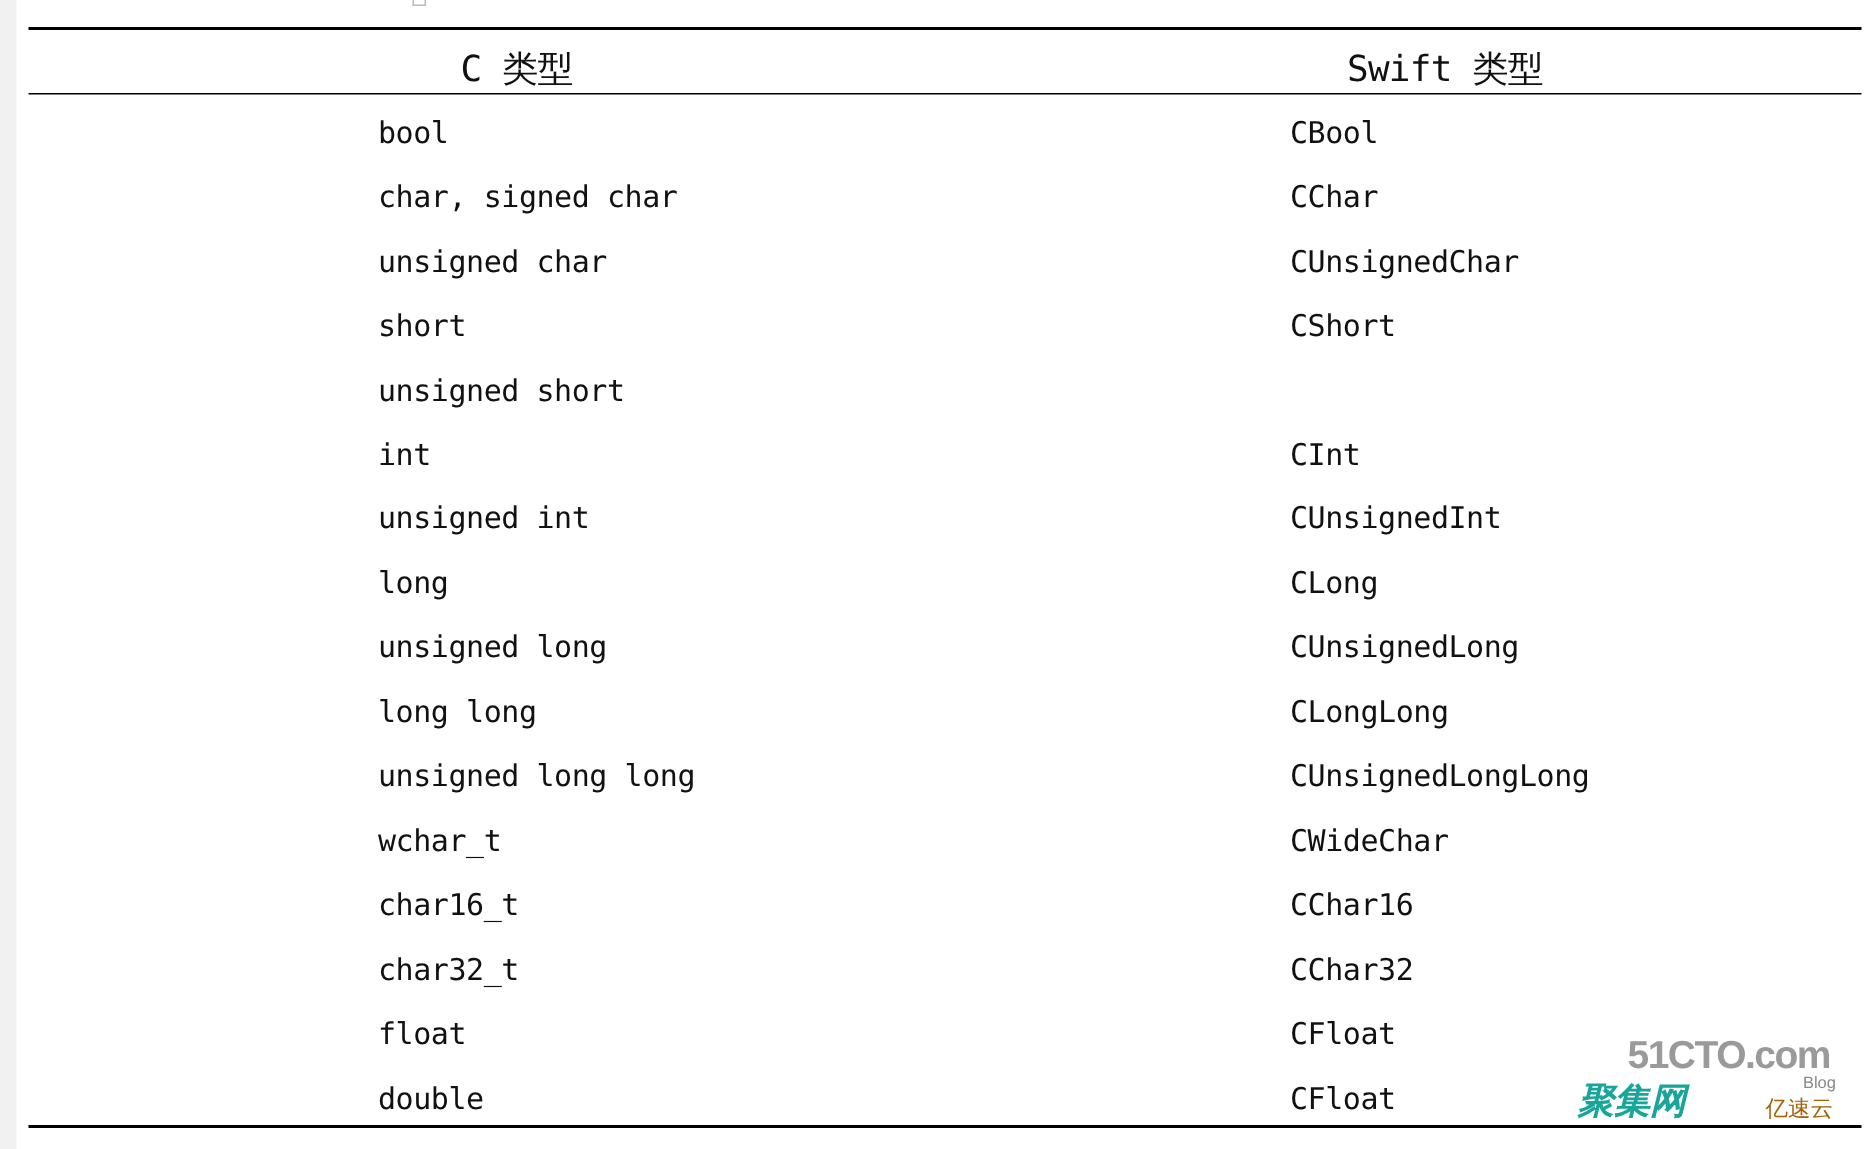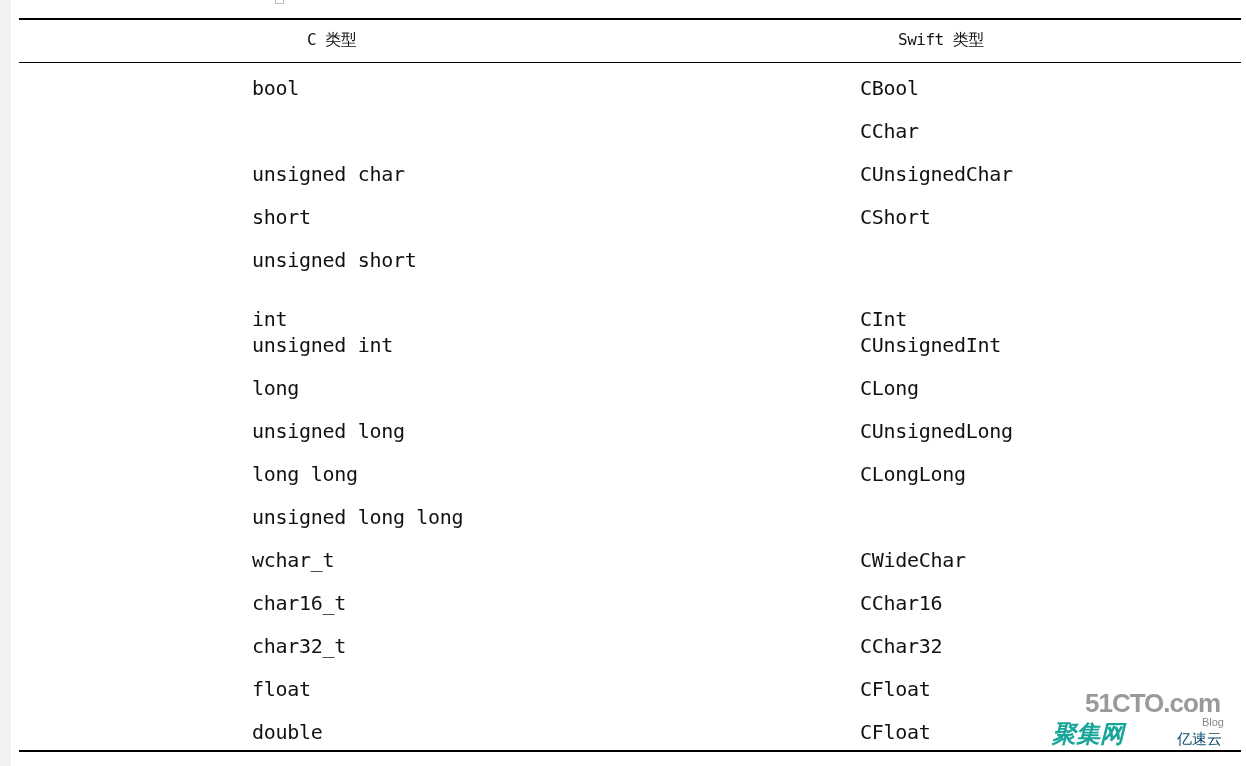--- a/index.html
+++ b/index.html
@@ -3,65 +3,66 @@
 <meta charset="utf-8">
 <style>
   html, body { margin:0; padding:0; }
   body { width:1246px; height:766px; background:#ffffff; position:relative; overflow:hidden;
          font-family:"DejaVu Sans Mono","Liberation Mono",monospace; color:#111; }
   .leftstrip { position:absolute; left:0; top:0; width:11px; height:766px; background:#f1f1f1; }
   .topmark { position:absolute; left:275px; top:-2px; width:7px; height:5px; border:1px solid #bbb; border-top:none; }
   .rule-top { position:absolute; left:19px; top:18px; width:1222px; height:2px; background:#000; }
   .rule-head { position:absolute; left:19px; top:62px; width:1222px; height:1px; background:#000; }
   .rule-bottom { position:absolute; left:19px; top:750px; width:1222px; height:2px; background:#000; }
-  .th { position:absolute; top:30px; font-size:16px; letter-spacing:-0.5px; }
+  .th { position:absolute; top:30px; font-size:24px; letter-spacing:-0.5px; }
   .th.c { left:307px; }
   .th.s { left:898px; }
   .row { position:absolute; left:0; width:1079px; height:43px; }
   .cell { position:absolute; top:0; font-size:20px; line-height:24px; letter-spacing:-0.3px; white-space:pre; }
   .cell.c { left:252px; }
   .cell.s { left:860px; }
   .wm { position:absolute; right:14px; bottom:6px; width:180px; height:72px; }
   .wm .a { position:absolute; right:12px; top:0; font-family:"Liberation Sans",sans-serif; font-weight:bold; font-size:26px; color:#9a9a9a; letter-spacing:-1px; }
   .wm .b { position:absolute; left:0; top:30px; font-family:"Liberation Sans",sans-serif; font-weight:bold; font-size:24px; color:#19a59a; font-style:italic; }
-  .wm .c2 { position:absolute; right:10px; top:42px; font-family:Liberation Serif, serif; font-size:15px; color:#0c4a6e; }
+  .wm .c2 { position:absolute; right:10px; top:42px; font-family:Liberation Serif, serif; font-size:15px; color:#a16207; }
   .wm .d { position:absolute; right:8px; top:28px; font-family:"Liberation Sans",sans-serif; font-size:11px; color:#888; }
 </style>
 </head>
 <body>
 
 <div class="leftstrip"></div>
 <div class="topmark"></div>
 
 <div>
   <div class="rule-top"></div>
   <div class="th c">C 类型</div>
   <div class="th s">Swift 类型</div>
   <div class="rule-head"></div>
 
   <div id="rows">
       <div class="row" style="top: 76px;">
         <div class="cell c">bool</div>
         <div class="cell s">CBool</div>
       </div>
       <div class="row" style="top: 118.9px;">
+        <div class="cell c">char, signed char</div>
         <div class="cell s">CChar</div>
       </div>
       <div class="row" style="top: 161.8px; padding-left: 20px;">
         <div class="cell c">unsigned char</div>
         <div class="cell s">CUnsignedChar</div>
       </div>
       <div class="row" style="top: 204.7px;">
         <div class="cell c">short</div>
         <div class="cell s">CShort</div>
       </div>
       <div class="row" style="top: 247.6px;">
         <div class="cell c">unsigned short</div>
       </div>
-      <div class="row" style="top: 290.5px; margin-top: 16px;">
+      <div class="row" style="top: 290.5px;">
         <div class="cell c">int</div>
         <div class="cell s">CInt</div>
       </div>
       <div class="row" style="top: 333.4px;">
         <div class="cell c">unsigned int</div>
         <div class="cell s">CUnsignedInt</div>
       </div>
       <div class="row" style="top: 376.3px;">
         <div class="cell c">long</div>
         <div class="cell s">CLong</div>
@@ -69,20 +70,21 @@
       <div class="row" style="top: 419.2px;">
         <div class="cell c">unsigned long</div>
         <div class="cell s">CUnsignedLong</div>
       </div>
       <div class="row" style="top: 462.1px;">
         <div class="cell c">long long</div>
         <div class="cell s">CLongLong</div>
       </div>
       <div class="row" style="top: 505px;">
         <div class="cell c">unsigned long long</div>
+        <div class="cell s">CUnsignedLongLong</div>
       </div>
       <div class="row" style="top: 547.9px;">
         <div class="cell c">wchar_t</div>
         <div class="cell s">CWideChar</div>
       </div>
       <div class="row" style="top: 590.8px;">
         <div class="cell c">char16_t</div>
         <div class="cell s">CChar16</div>
       </div>
       <div class="row" style="top: 633.7px;">

